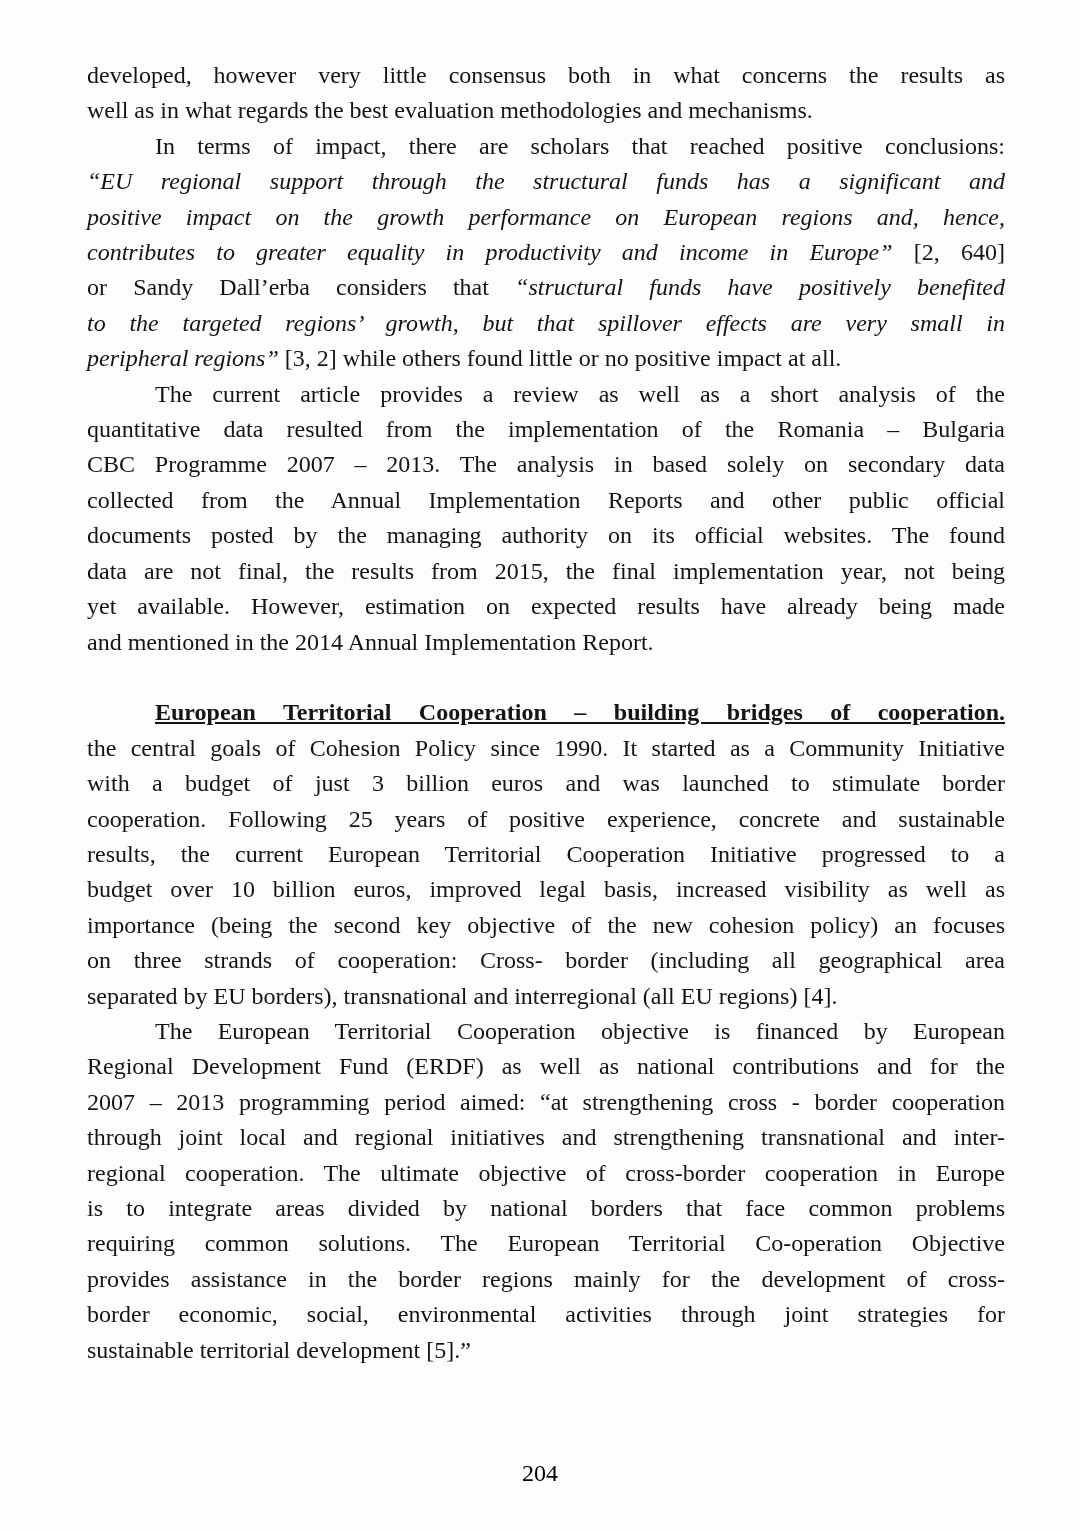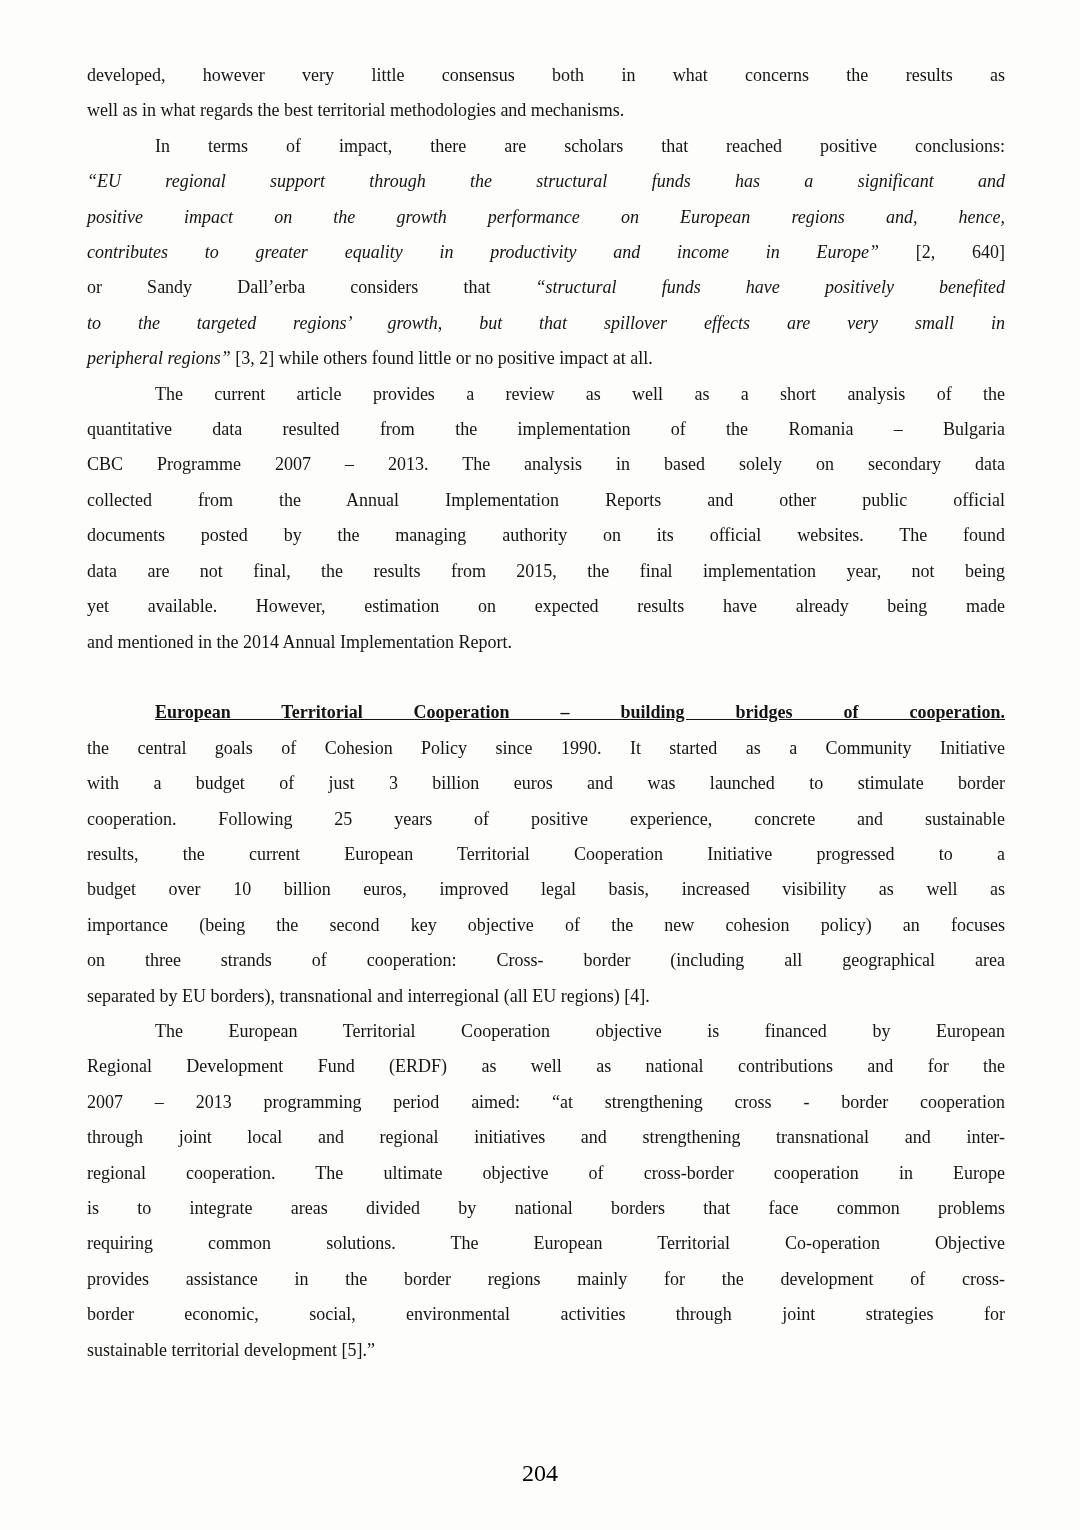--- a/index.html
+++ b/index.html
@@ -15,21 +15,21 @@
     width: 1080px;
     height: 1530px;
     background: #fdfdfc;
     overflow: hidden;
   }
   .text-block {
     position: absolute;
     left: 87px;
     top: 58px;
     width: 918px;
-    font-size: 18px;
+    font-size: 24px;
     line-height: 35.4px;
   }
   .para { margin: 0; }
   .para.spacer { height: 35.4px; }
   .line {
     text-align: justify;
     text-justify: inter-word;
   }
   .line.fill { text-align-last: justify; }
   .line.indent { text-indent: 68px; }
@@ -46,21 +46,21 @@
     color: #000000;
   }
 </style>
 </head>
 <body style="color: rgb(20, 20, 20);">
 
 <div class="page" style="background: rgb(253, 253, 252);">
   <main class="text-block">
       <div class="para body">
         <div class="line fill"><span>developed, however very little consensus both in what concerns the results as</span></div>
-        <div class="line"><span>well as in what regards the best territorial methodologies and mechanisms.</span></div>
+        <div class="line"><span>well as in what regards the best evaluation methodologies and mechanisms.</span></div>
       </div>
       <div class="para body">
         <div class="line fill indent"><span>In terms of impact, there are scholars that reached positive conclusions:</span></div>
         <div class="line fill"><span class="it">“EU regional support through the structural funds has a significant and</span></div>
         <div class="line fill"><span class="it">positive impact on the growth performance on European regions and, hence,</span></div>
         <div class="line fill"><span class="it">contributes to greater equality in productivity and income in Europe”</span><span> [2, 640]</span></div>
         <div class="line fill"><span>or Sandy Dall’erba considers that </span><span class="it">“structural funds have positively benefited</span></div>
         <div class="line fill"><span class="it">to the targeted regions’ growth, but that spillover effects are very small in</span></div>
         <div class="line"><span class="it">peripheral regions”</span><span> [3, 2] while others found little or no positive impact at all.</span></div>
       </div>

